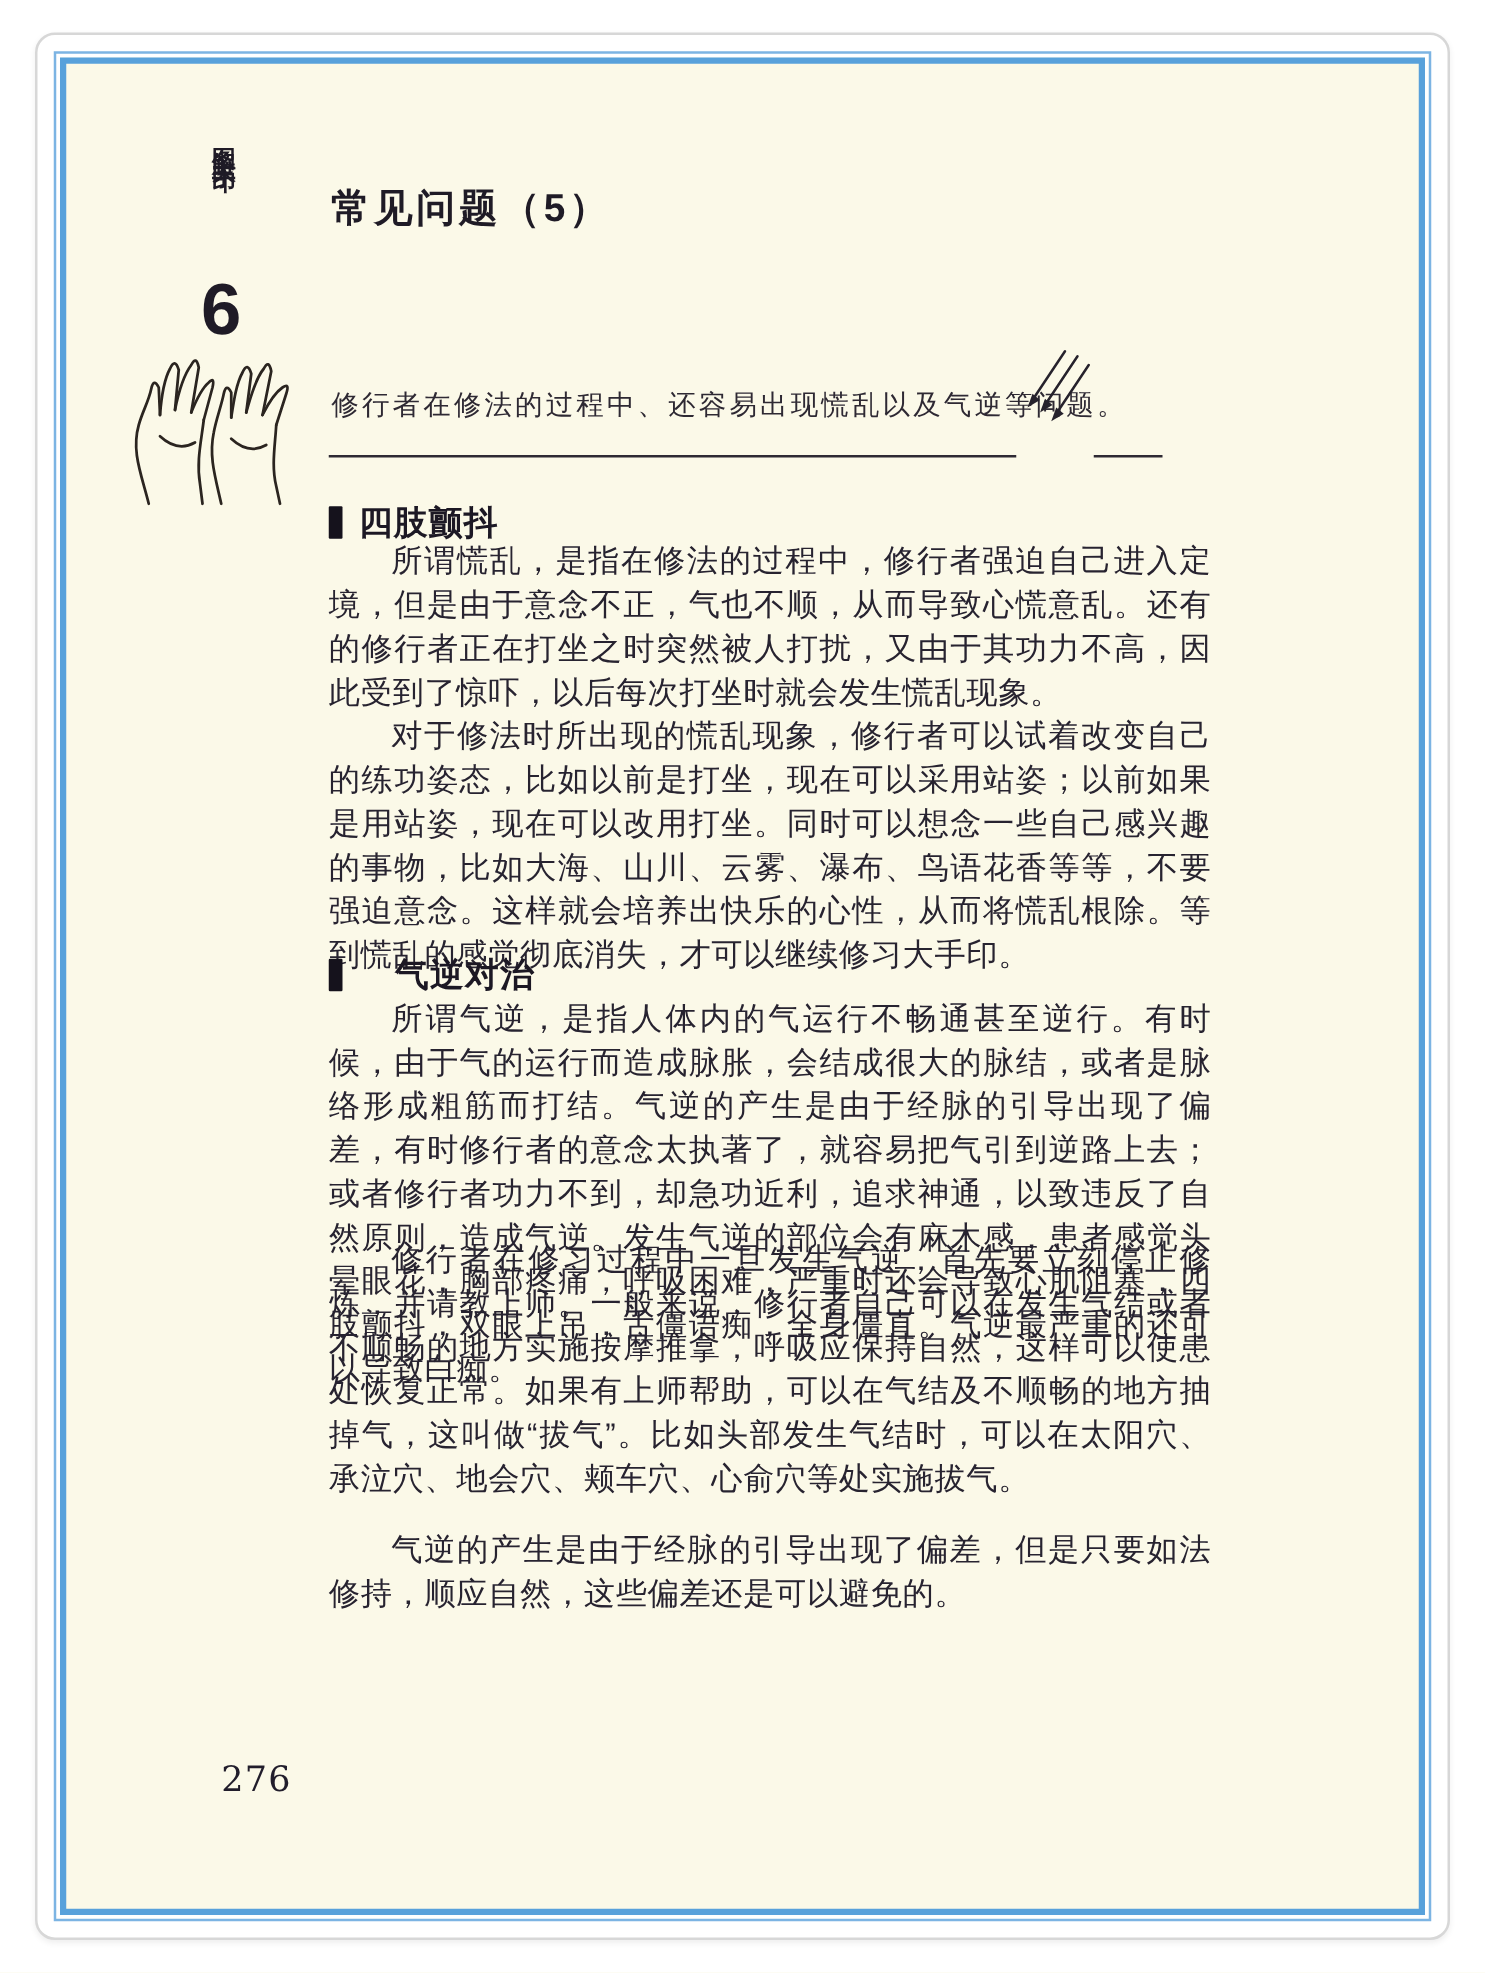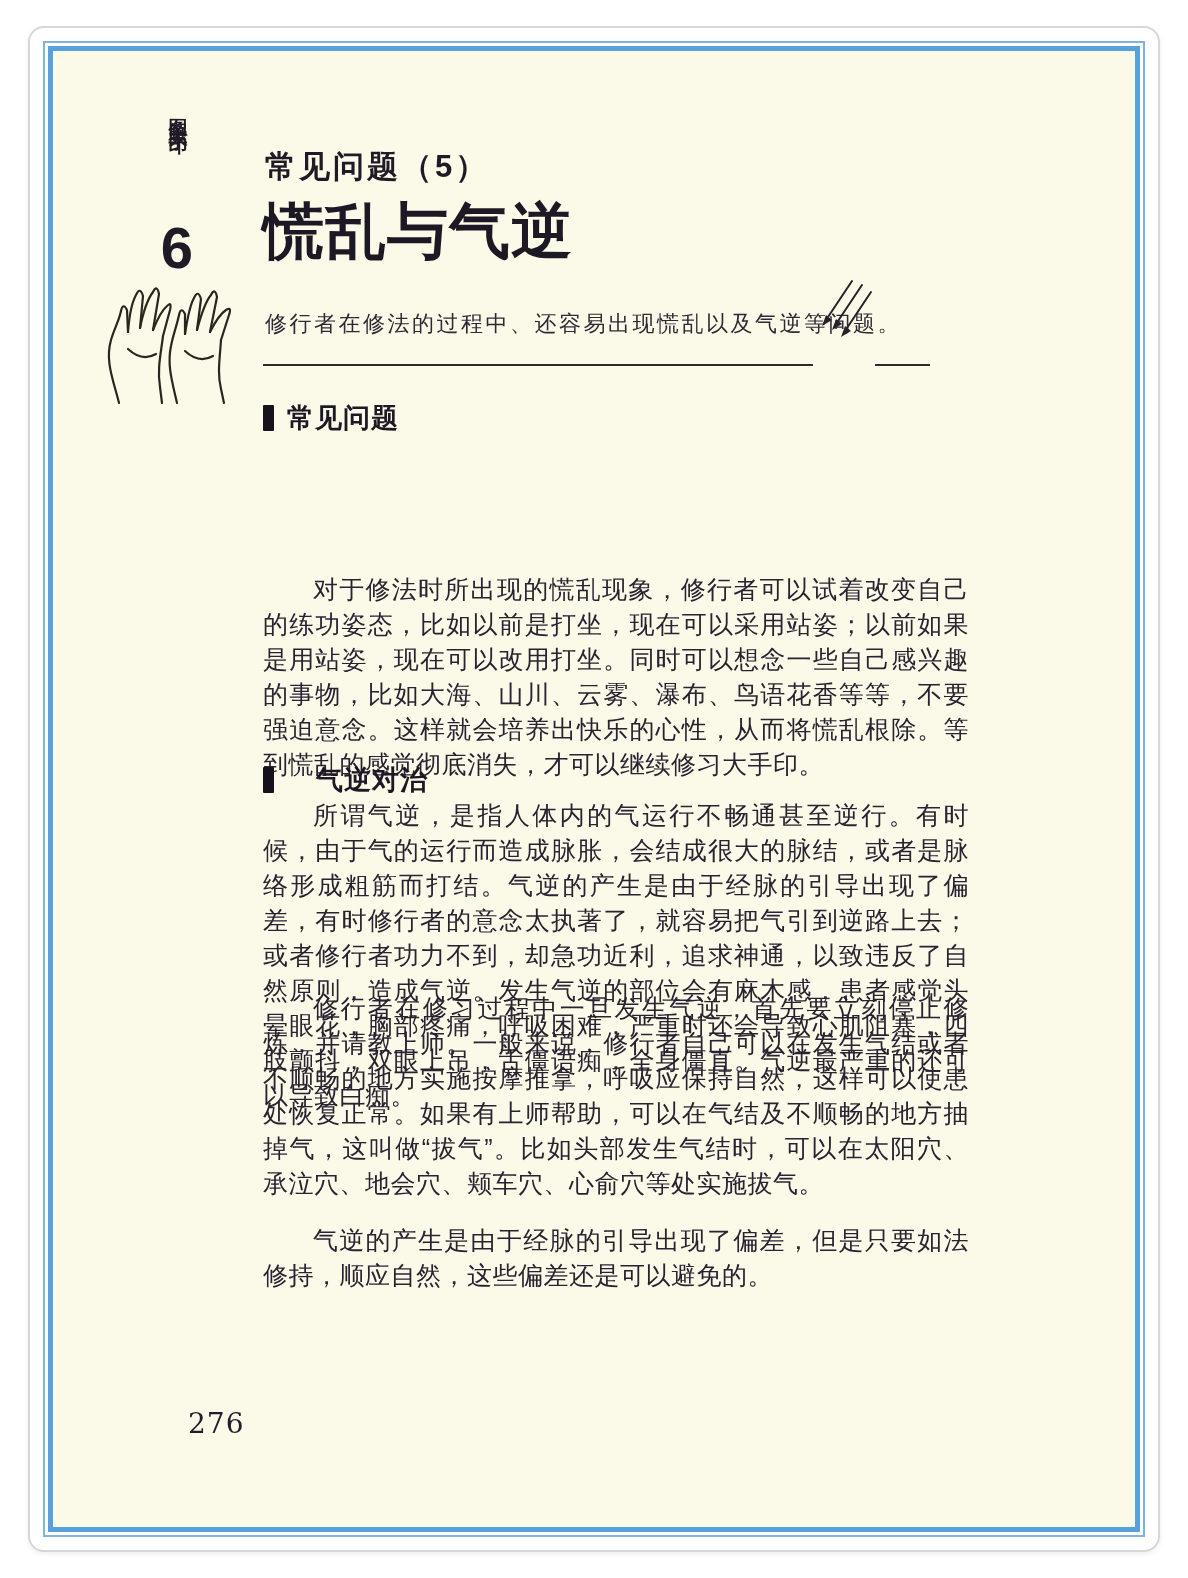--- a/index.html
+++ b/index.html
@@ -54,21 +54,21 @@
     font-size:25px;line-height:35px;text-align:justify;text-indent:2em;
     color:#272330;letter-spacing:0.5px;
   }
   .p0{top:381px;}
   .p1{top:521px;}
   .p2{top:747px;}
   .p3{top:940px;}
   .p4{top:1172px;}
 
   .page-number{
-    position:absolute;left:135px;top:1356px;margin:0;
+    position:absolute;left:124px;top:1356px;margin:0;
     font-family:"DejaVu Serif",serif;font-size:28px;color:#211d2b;letter-spacing:1px;
   }
 </style>
 </head>
 <body>
 
 <div class="card">
   <div class="frame-thin">
     <div class="frame-thick">
       <div class="content">
@@ -90,39 +90,39 @@
             <path d="M88,59 C90,46 92,32 97,23 Q101,14 104,24 L100,55"></path>
             <path d="M100,55 C104,40 108,27 114,20 Q118,12 120,22 L113,57"></path>
             <path d="M113,57 C118,47 123,39 129,35 Q135,31 132,40 L124,65"></path>
             <path d="M124,65 C123,82 120,98 124,114 L127,128"></path>
             <path d="M88,76 Q102,89 116,81"></path>
           </g>
         </svg>
 
         <div class="main">
           <h2 class="kicker">常见问题（5）</h2>
-          <h1 class="page-title">慌乱与气逆</h1>
           <p class="subtitle">修行者在修法的过程中、还容易出现慌乱以及气逆等问题。</p>
 
           <div class="rule"></div>
           <svg class="arrows" width="64" height="66" viewBox="0 0 64 66" aria-hidden="true">
             <g stroke="#26222c" stroke-width="2" fill="#26222c" stroke-linecap="round">
               <line x1="37" y1="2" x2="13" y2="38"></line>
               <polygon points="7,47 17,41 11,36" stroke="none"></polygon>
               <line x1="47" y1="6" x2="23" y2="42"></line>
               <polygon points="17,51 27,45 21,40" stroke="none"></polygon>
               <line x1="56" y1="13" x2="32" y2="49"></line>
               <polygon points="26,58 36,52 30,47" stroke="none"></polygon>
             </g>
           </svg>
 
           <h3 class="section-heading h1">
             <span class="section-marker"></span>
-            <span>常见问题</span>
+            <span>四肢颤抖</span>
           </h3>
+          <p class="para p0">所谓慌乱，是指在修法的过程中，修行者强迫自己进入定境，但是由于意念不正，气也不顺，从而导致心慌意乱。还有的修行者正在打坐之时突然被人打扰，又由于其功力不高，因此受到了惊吓，以后每次打坐时就会发生慌乱现象。</p>
           <p class="para p1">对于修法时所出现的慌乱现象，修行者可以试着改变自己的练功姿态，比如以前是打坐，现在可以采用站姿；以前如果是用站姿，现在可以改用打坐。同时可以想念一些自己感兴趣的事物，比如大海、山川、云雾、瀑布、鸟语花香等等，不要强迫意念。这样就会培养出快乐的心性，从而将慌乱根除。等到慌乱的感觉彻底消失，才可以继续修习大手印。</p>
 
           <h3 class="section-heading h2">
             <span class="section-marker"></span>
             <span>气逆对治</span>
           </h3>
           <p class="para p2">所谓气逆，是指人体内的气运行不畅通甚至逆行。有时候，由于气的运行而造成脉胀，会结成很大的脉结，或者是脉络形成粗筋而打结。气逆的产生是由于经脉的引导出现了偏差，有时修行者的意念太执著了，就容易把气引到逆路上去；或者修行者功力不到，却急功近利，追求神通，以致违反了自然原则，造成气逆。发生气逆的部位会有麻木感，患者感觉头晕眼花，胸部疼痛，呼吸困难，严重时还会导致心肌阻塞，四肢颤抖，双眼上吊，舌僵语痴，全身僵直。气逆最严重的还可以导致白痴。</p>
           <p class="para p3">修行者在修习过程中一旦发生气逆，首先要立刻停止修炼，并请教上师。一般来说，修行者自己可以在发生气结或者不顺畅的地方实施按摩推拿，呼吸应保持自然，这样可以使患处恢复正常。如果有上师帮助，可以在气结及不顺畅的地方抽掉气，这叫做“拔气”。比如头部发生气结时，可以在太阳穴、承泣穴、地会穴、颊车穴、心俞穴等处实施拔气。</p>
           <p class="para p4">气逆的产生是由于经脉的引导出现了偏差，但是只要如法修持，顺应自然，这些偏差还是可以避免的。</p>
         </div>

